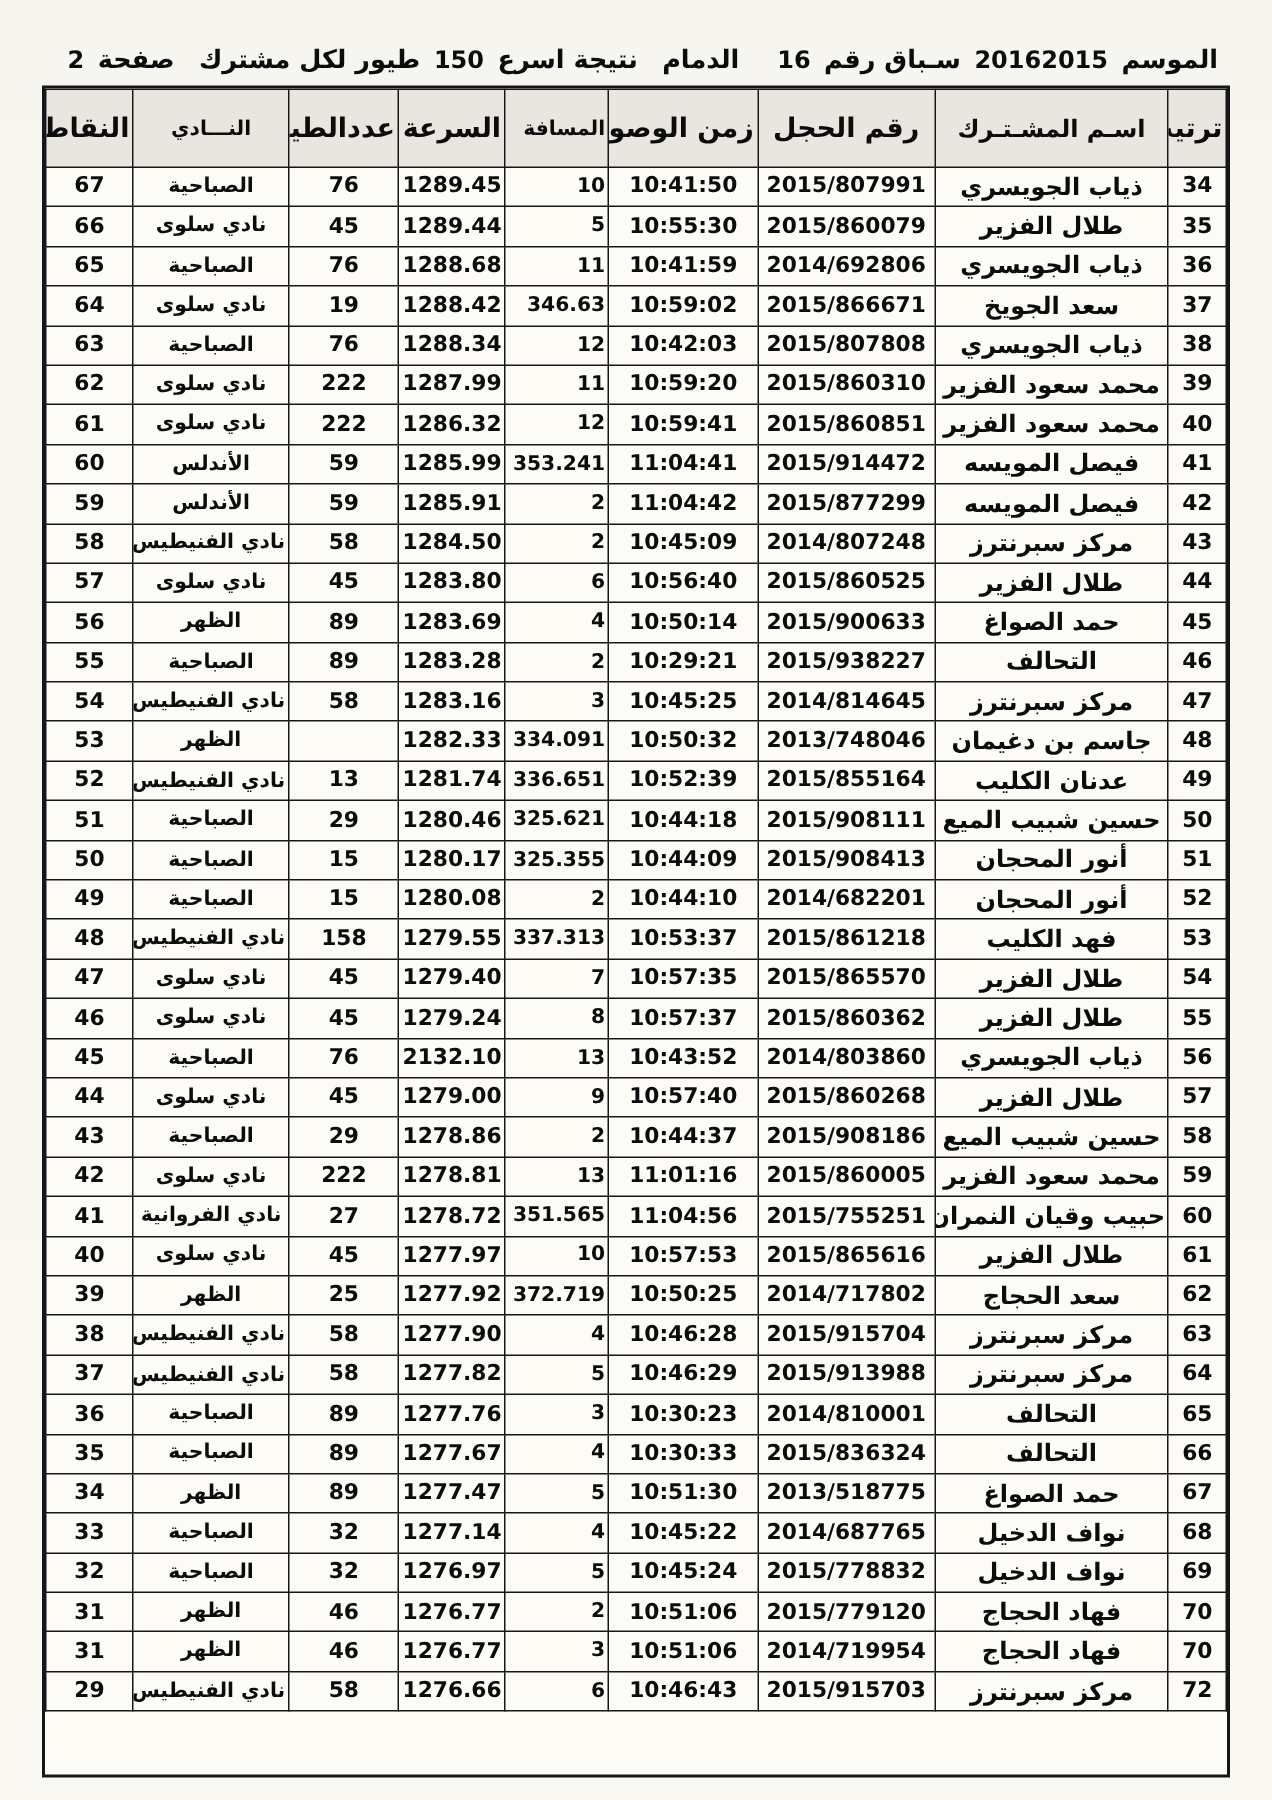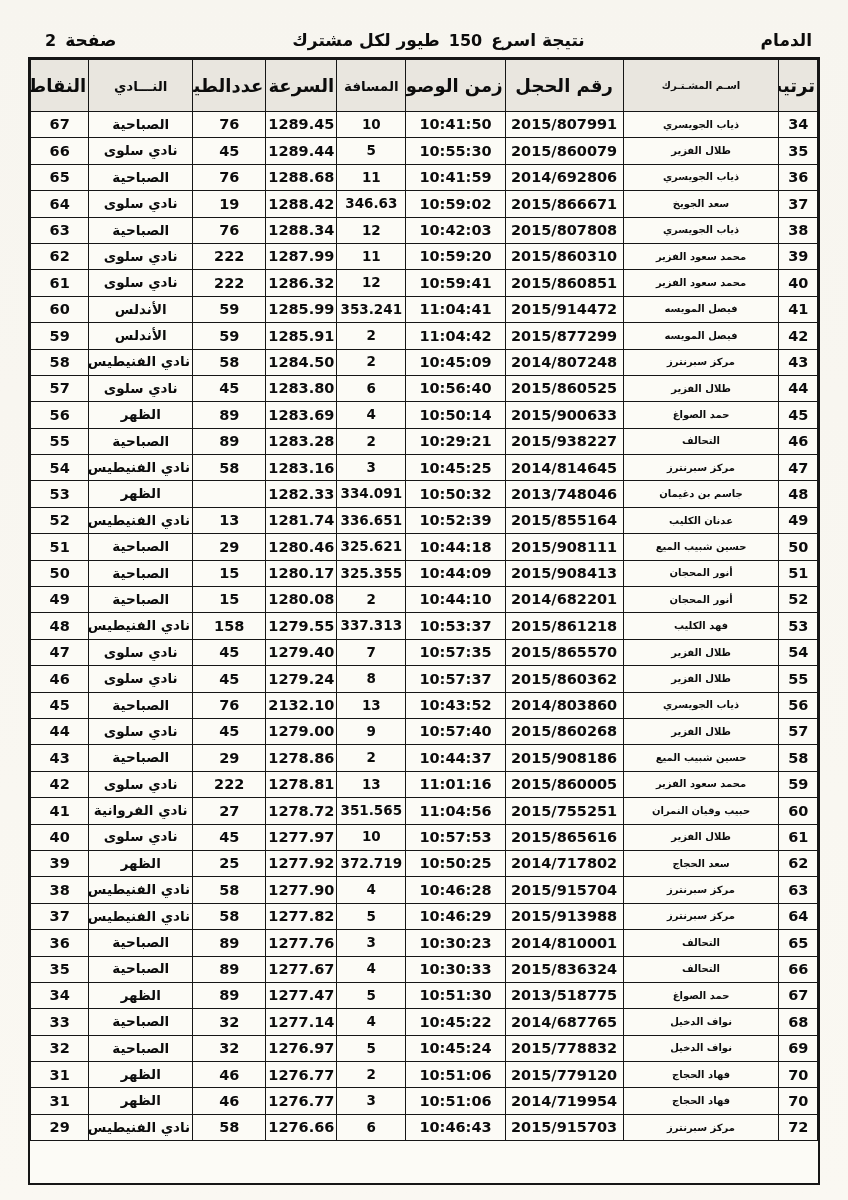--- a/index.html
+++ b/index.html
@@ -49,37 +49,40 @@
     font-weight:bold;
     font-size:14.5px;
     text-align:center;
     height:26.4px;
     line-height:1;
     padding:0 2px;
     white-space:nowrap;
     overflow:hidden;
   }
   .col-rank     { width:4.9%;  }
-  .col-name     { width:19.8%; font-size:10px;margin-left:40px; }
+  .col-name     { width:19.8%; font-size:16px;margin-left:40px; }
   .col-ring     { width:15.0%; direction:ltr; }
   .col-time     { width:12.6%; direction:ltr; }
-  .col-distance { width:8.8%;  direction:ltr; font-size:13.5px; }
+  .col-distance { width:8.8%;  direction:ltr; font-size:13.5px;text-align:right; }
   .col-speed    { width:9.0%;  direction:ltr; }
   .col-birds    { width:9.3%;  }
   .col-club     { width:13.2%; font-size:13.5px;margin-left:28px; }
   .col-points   { width:7.4%;  }
   th.col-name, th.col-club, th.col-ring, th.col-time,
   th.col-distance, th.col-speed, th.col-birds { direction:rtl; }
 </style>
 </head>
 <body>
 
 <div class="page">
 
   <div class="topline">
+    <div class="seg">
+      <span>الموسم</span><span class="num">20162015</span><span>سـباق رقم</span><span class="num">16</span>
+    </div>
     <div class="seg">الدمام</div>
     <div class="seg">
       <span>نتيجة اسرع</span><span class="num">150</span><span>طيور لكل مشترك</span>
     </div>
     <div class="seg">
       <span>صفحة</span><span class="num">2</span>
     </div>
   </div>
 
   <div class="table-frame">

